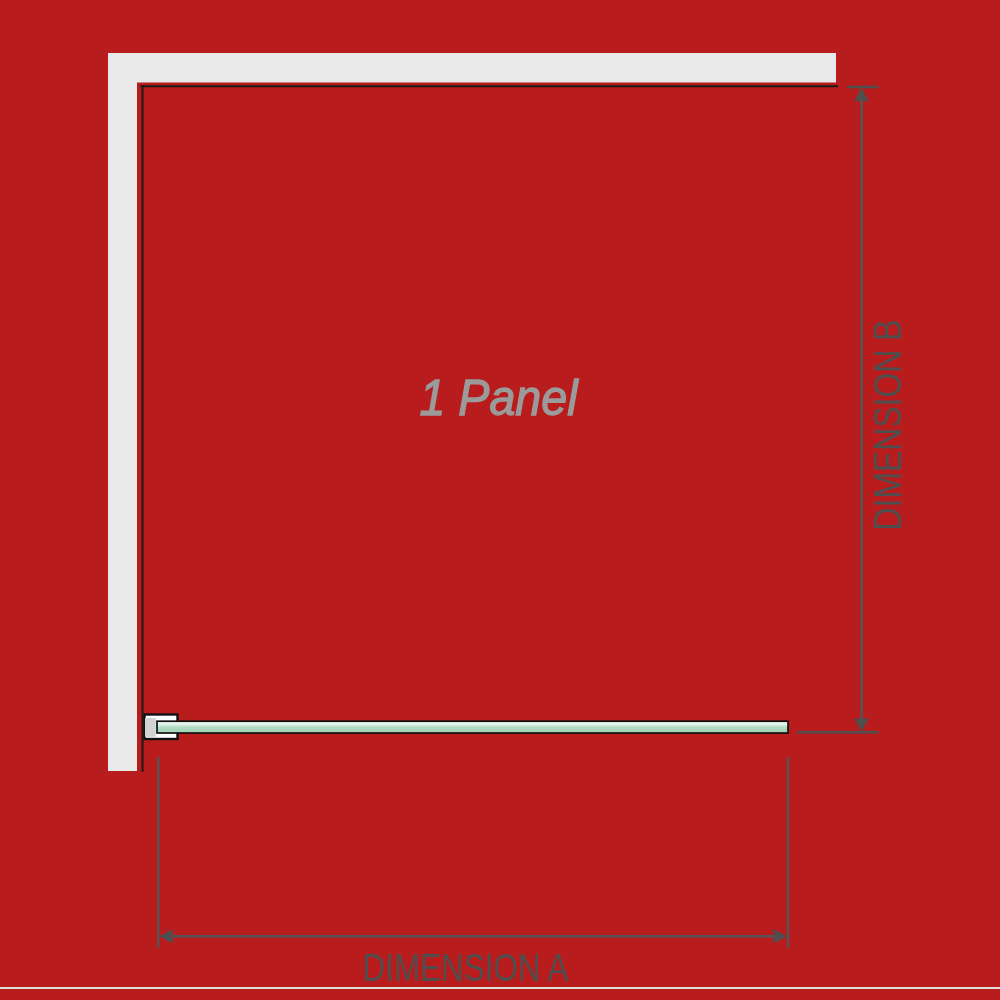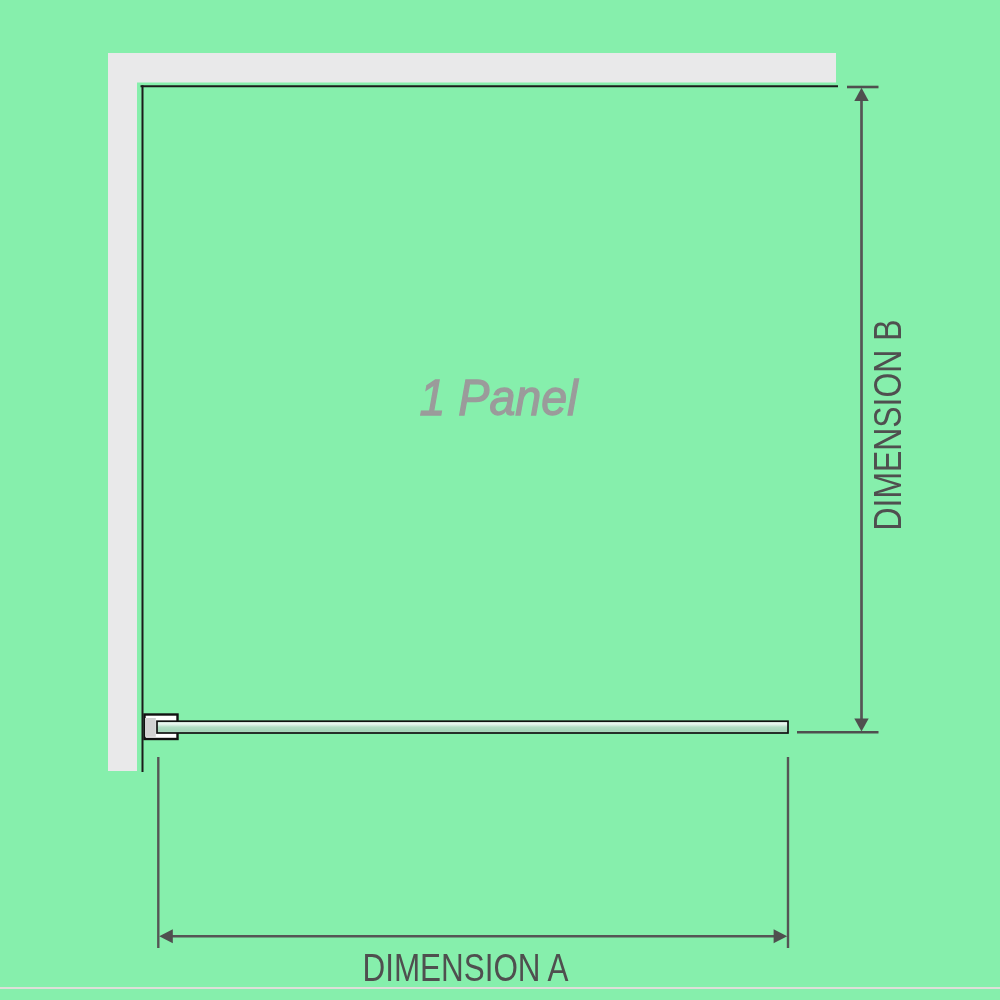--- a/index.html
+++ b/index.html
@@ -1,16 +1,16 @@
 <!DOCTYPE html>
 <html><head>
 <meta charset="utf-8">
 <style>
   html,body{margin:0;padding:0;background:#ffffff;}
-  .page{position:relative;width:1000px;height:1000px;background:#86efac;overflow:hidden;
+  .page{position:relative;width:1000px;height:1000px;background:#b91c1c;overflow:hidden;
         font-family:"Liberation Sans", sans-serif;}
 </style>
 </head>
 <body>
 <div class="page">
 <svg width="1000" height="1000" viewBox="0 0 1000 1000" xmlns="http://www.w3.org/2000/svg">
   <defs>
     <linearGradient id="glassGrad" x1="0" y1="0" x2="0" y2="1">
       <stop offset="0" stop-color="#cfeadc"></stop>
       <stop offset="0.22" stop-color="#ecf7f1"></stop>

